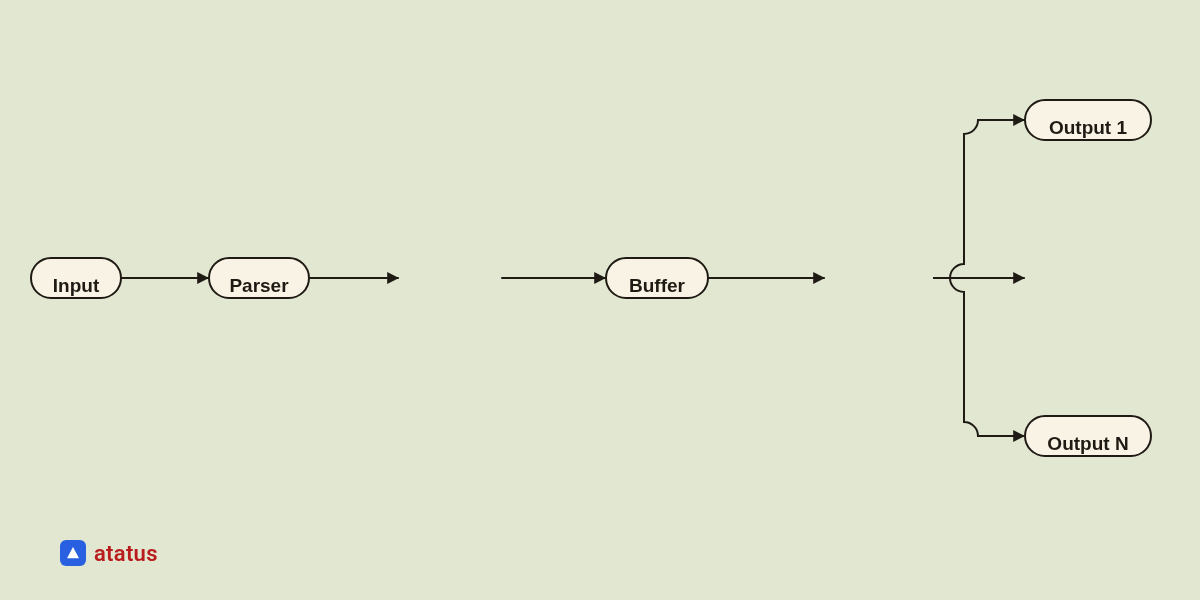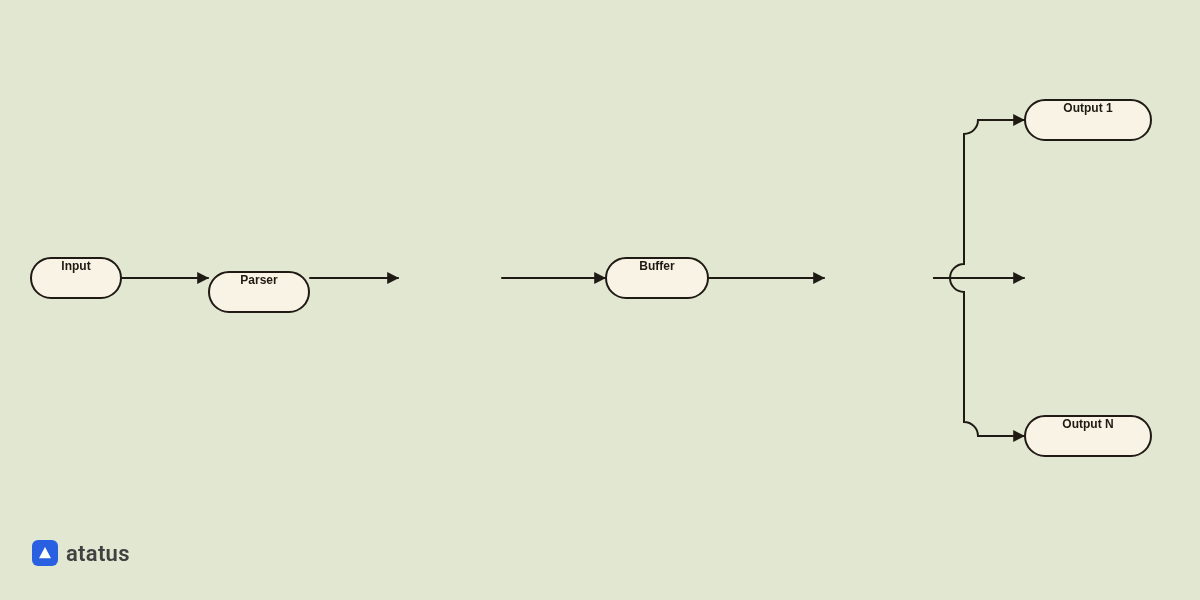--- a/index.html
+++ b/index.html
@@ -21,47 +21,47 @@
     left: 0; top: 0;
     width: 1200px;
     height: 600px;
     pointer-events: none;
   }
   .node {
     position: absolute;
     background: #f8f3e4;
     border: 2.5px solid #1f1b14;
     display: flex;
-    align-items: flex-start;
+    align-items: flex-end;
     justify-content: center;
-    font-size: 12px;
+    font-size: 19px;
     font-weight: 600;
     color: #1f1b14;
     box-sizing: border-box;
     padding: 0 18px;
     white-space: nowrap;
   }
   .pill {
     height: 42px;
     border-radius: 21px;
   }
   .circle {
     width: 110px;
     height: 110px;
     border-radius: 55px;
     padding: 0;
   }
   .brand {
     position: absolute;
-    left: 32px;
+    left: 60px;
     bottom: 34px;
     display: flex;
     align-items: center;
     gap: 8px;
-    color: #404040;
+    color: #b91c1c;
   }
   .brand-icon {
     width: 26px;
     height: 26px;
     background: #2860e1;
     border-radius: 6px;
     display: flex;
     align-items: center;
     justify-content: center;
   }
@@ -90,21 +90,21 @@
         <path d="M 709 278 L 824 278" marker-end="url(#arrow)"></path>
         <path d="M 934 278 L 950 278 A 14 14 0 0 1 964 264 L 964 134 A 14 14 0 0 0 978 120 L 1024 120" marker-end="url(#arrow)"></path>
         <path d="M 934 278 L 1024 278" marker-end="url(#arrow)"></path>
         <path d="M 934 278 L 950 278 A 14 14 0 0 0 964 292 L 964 422 A 14 14 0 0 1 978 436 L 1024 436" marker-end="url(#arrow)"></path>
       </g>
   </svg>
 
   <div class="node pill" style="left: 30px; top: 257px; width: 92px;">
     <span>Input</span>
   </div>
-  <div class="node pill" style="left: 208px; top: 271px; width: 102px;">
+  <div class="node pill" style="left: 208px; top: 257px; width: 102px;">
     <span>Parser</span>
   </div>
   <div class="node pill" style="left: 605px; top: 257px; width: 104px;">
     <span>Buffer</span>
   </div>
   <div class="node pill" style="left: 1024px; top: 99px; width: 128px;">
     <span>Output 1</span>
   </div>
   <div class="node pill" style="left: 1024px; top: 415px; width: 128px;">
     <span>Output N</span>

